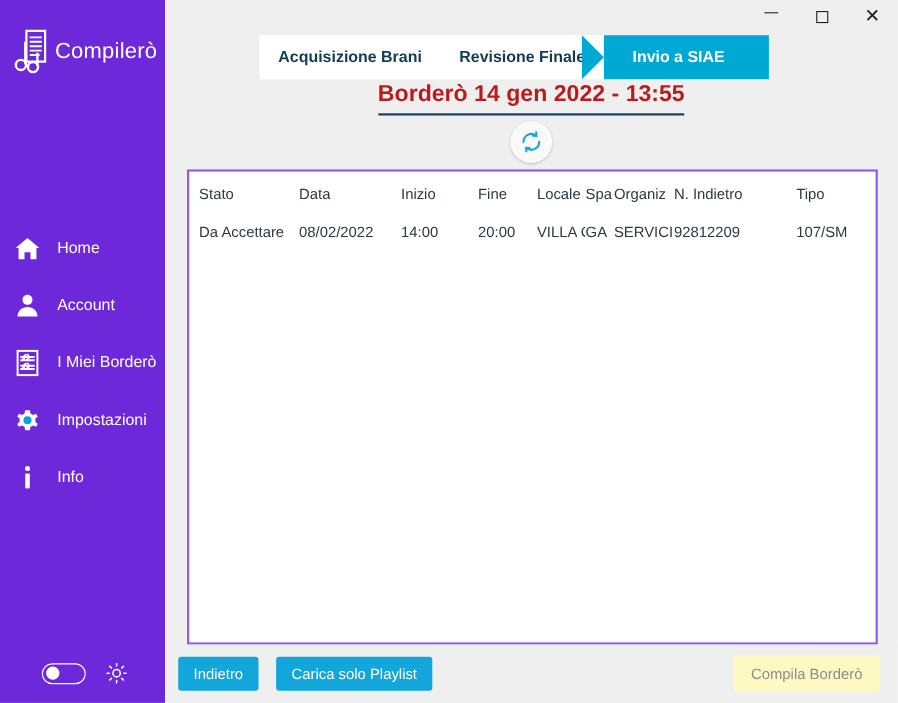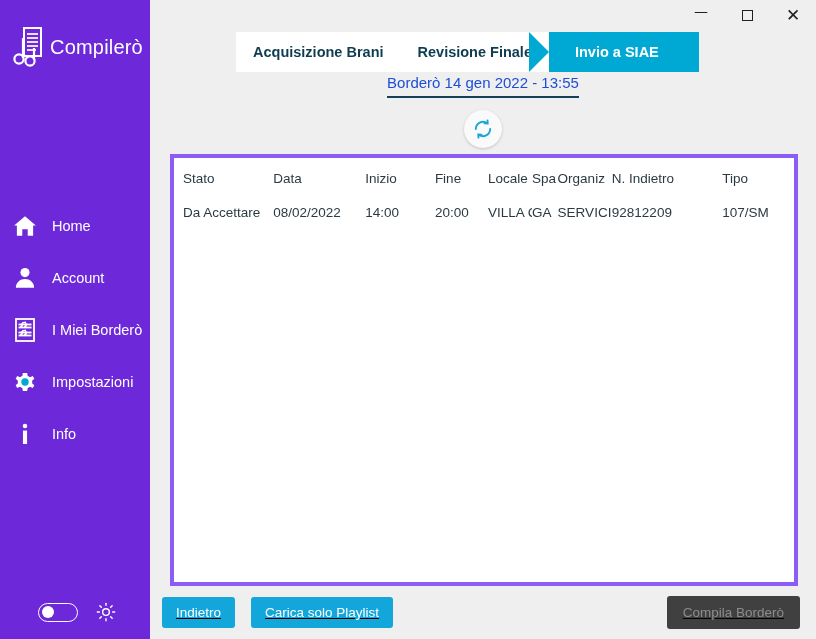--- a/index.html
+++ b/index.html
@@ -163,23 +163,23 @@
 
   
   .page-title-wrap {
     position: absolute;
     left: 0; top: 44px;
     width: 666px;
     text-align: center;
   }
   .page-title {
     display: inline-block;
-    font-size: 15px;
-    font-weight: normal;
-    color: #1d4ed8;
+    font-size: 21px;
+    font-weight: bold;
+    color: #b91c1c;
     padding-bottom: 5px;
     border-bottom: 2px solid #16405a;
     white-space: nowrap;
   }
 
   
   .refresh-wrap {
     position: absolute;
     left: 0; top: 80px;
     width: 666px;
@@ -196,21 +196,21 @@
     justify-content: center;
     cursor: pointer;
   }
 
   
   .table-panel {
     position: absolute;
     left: 20px; top: 124px;
     width: 628px; height: 432px;
     background: #ffffff;
-    border: 4px solid #8b5cf6;
+    border: 2px solid #8b5cf6;
     overflow: hidden;
   }
   table.grid {
     width: 100%;
     border-collapse: collapse;
     font-size: 13.5px;
     color: #2b3a42;
     table-layout: fixed;
   }
   table.grid th {
@@ -234,35 +234,34 @@
   
   .bottombar {
     position: absolute;
     left: 0; bottom: 0;
     width: 666px; height: 53px;
     background: #efefef;
     display: flex;
     align-items: center;
     padding: 0 16px 0 12px;
     gap: 16px;
-    text-decoration: underline;
   }
   .btn {
     border: none;
     background: #13a6db;
     color: #ffffff;
     font-size: 13.5px;
     font-family: "Liberation Sans", sans-serif;
     padding: 8px 14px;
     border-radius: 3px;
     cursor: pointer;
     white-space: nowrap;
   }
   .btn.disabled {
-    background: #404040;
+    background: #fef9c3;
     color: #8c8c8c;
     cursor: default;
     margin-left: auto;
     padding: 9px 16px;
   }
 </style>
 </head>
 <body>
 
 <div class="app">

